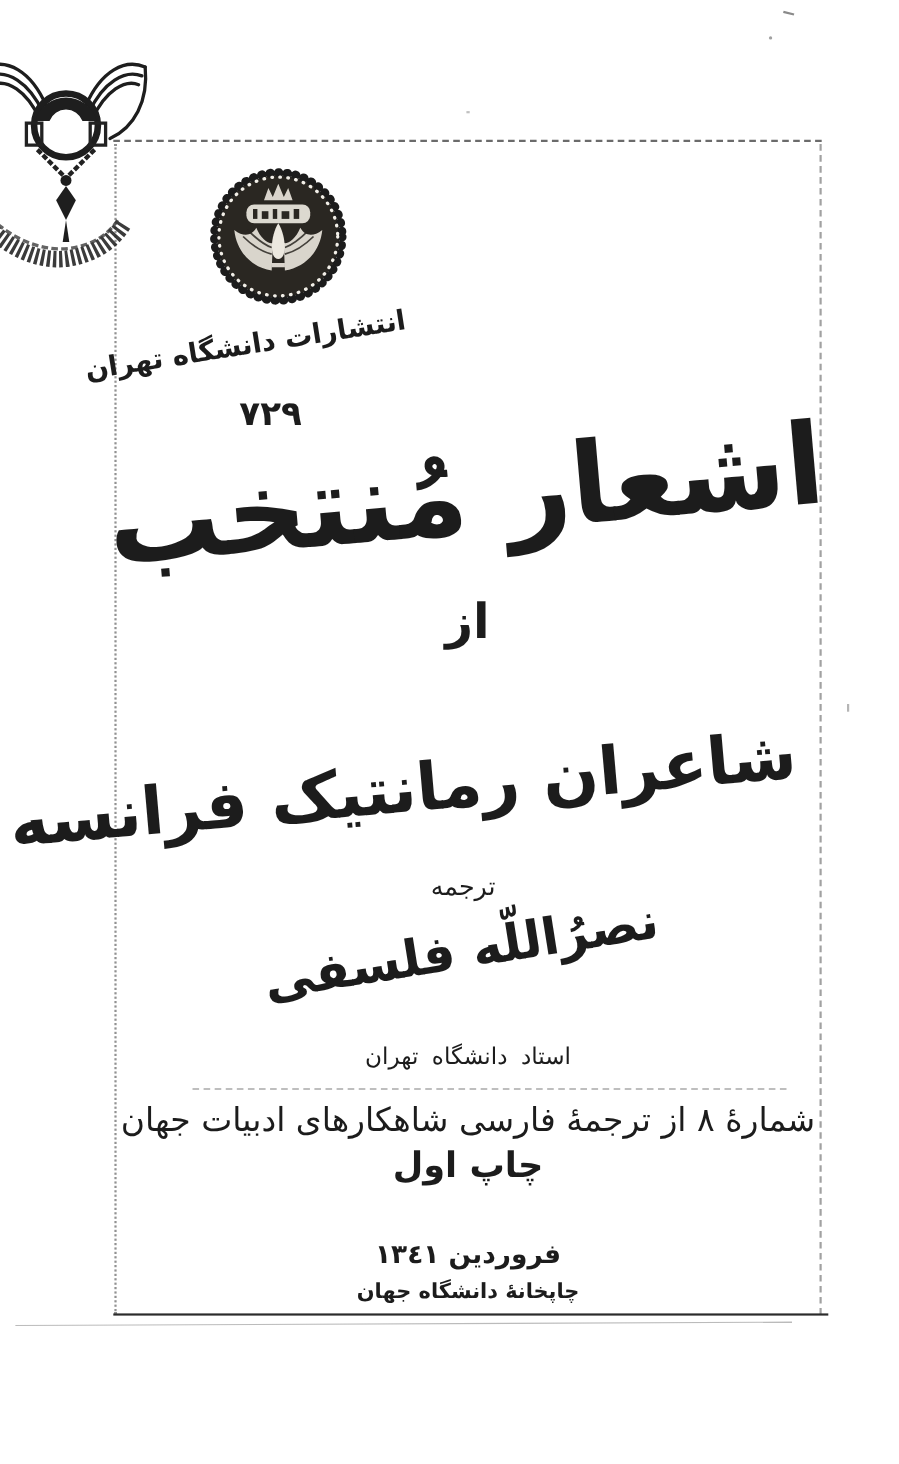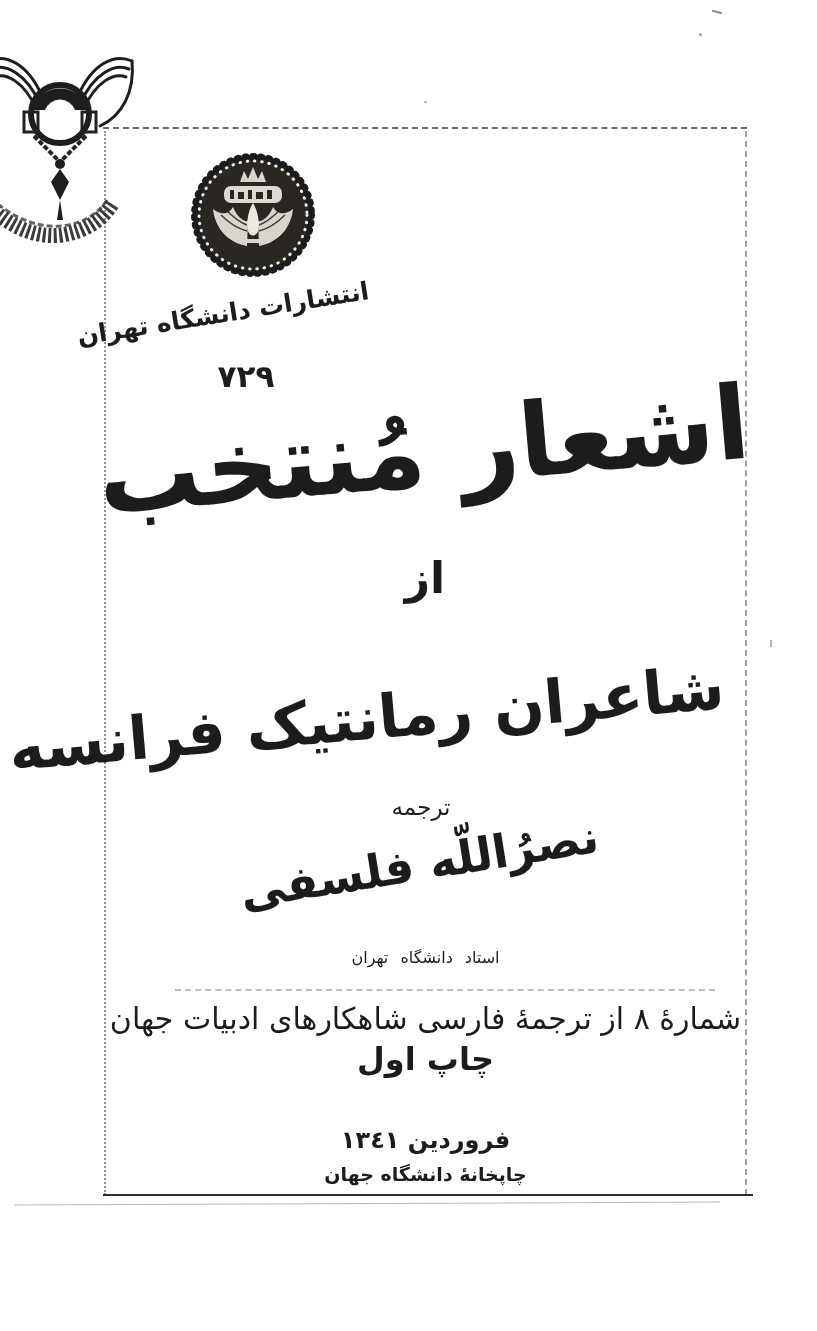--- a/index.html
+++ b/index.html
@@ -35,34 +35,34 @@
     font-size:25px; font-weight:bold;
     transform: rotate(-9deg);
   }
   .serial { left:196px; top:358px; width:100px; font-size:31px; font-weight:bold; }
 
   .main-title {
     left:160px; top:388px; width:590px;
     font-size:102px; font-weight:bold;
     transform: rotate(-5deg);
   }
-  .connector { left:375px; top:552px; width:100px; font-size:44px; font-weight:bold; }
+  .connector { left:375px; top:540px; width:100px; font-size:44px; font-weight:bold; }
   .subtitle {
     left:125px; top:678px; width:600px;
     font-size:60px; font-weight:bold;
     transform: rotate(-5deg);
   }
 
   .translator-label { left:336px; top:794px; width:170px; font-size:23px; }
   .translator-name {
     left:280px; top:834px; width:320px;
     font-size:46px; font-weight:bold;
     transform: rotate(-9deg);
   }
-  .translator-role { left:105px; top:948px; width:641px; font-size:16px; word-spacing:7px; }
+  .translator-role { left:105px; top:948px; width:641px; font-size:21px; word-spacing:7px;font-family:Liberation Serif, serif; }
 
   .imprint-series  { left:105px; top:1001px; width:641px; font-size:30px; }
   .imprint-sponsor { left:105px; top:1044px; width:641px; font-size:23px; word-spacing:4px; }
   .imprint-edition { left:105px; top:1040px; width:641px; font-size:32px; font-weight:bold; }
   .imprint-date    { left:105px; top:1126px; width:641px; font-size:24px; font-weight:bold; }
   .imprint-printer { left:105px; top:1163px; width:641px; font-size:19px; font-weight:700; }
 
   .stamp-wrap { left:-6px; top:48px; width:150px; height:205px; }
   .seal-wrap  { left:187px; top:149px; width:132px; height:132px; }
   .stamp-wrap svg, .seal-wrap svg { width:100%; height:100%; display:block; }

